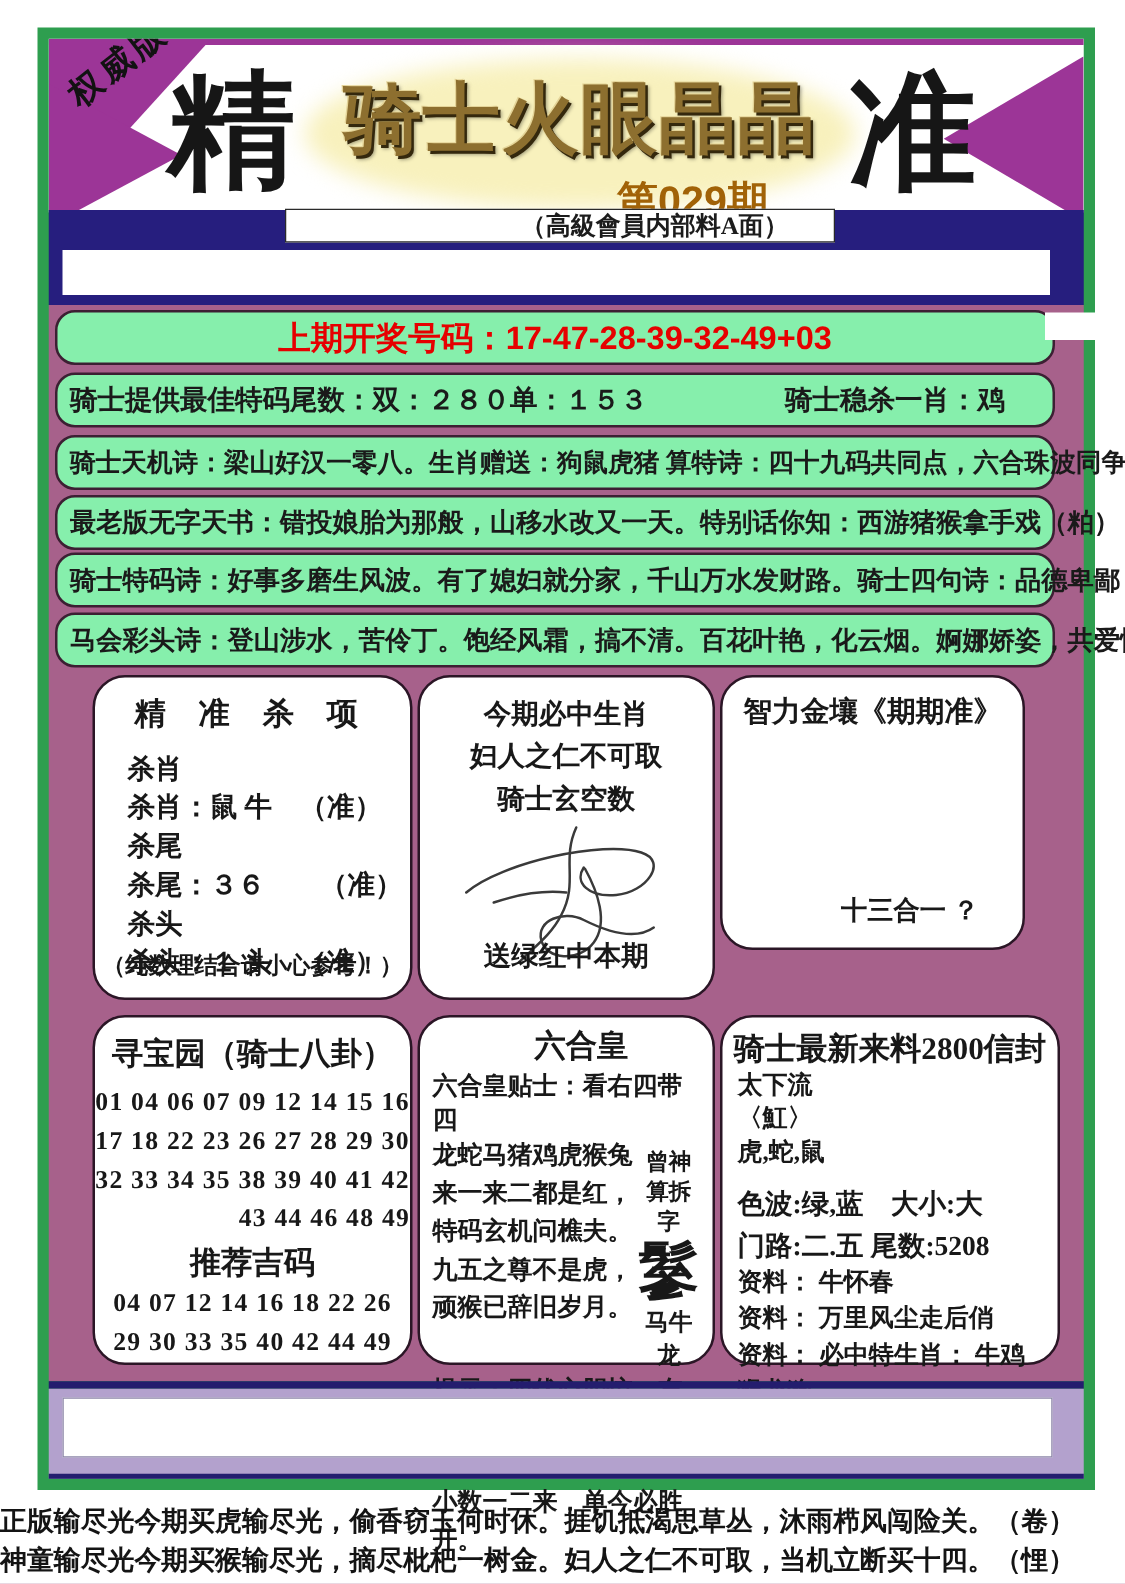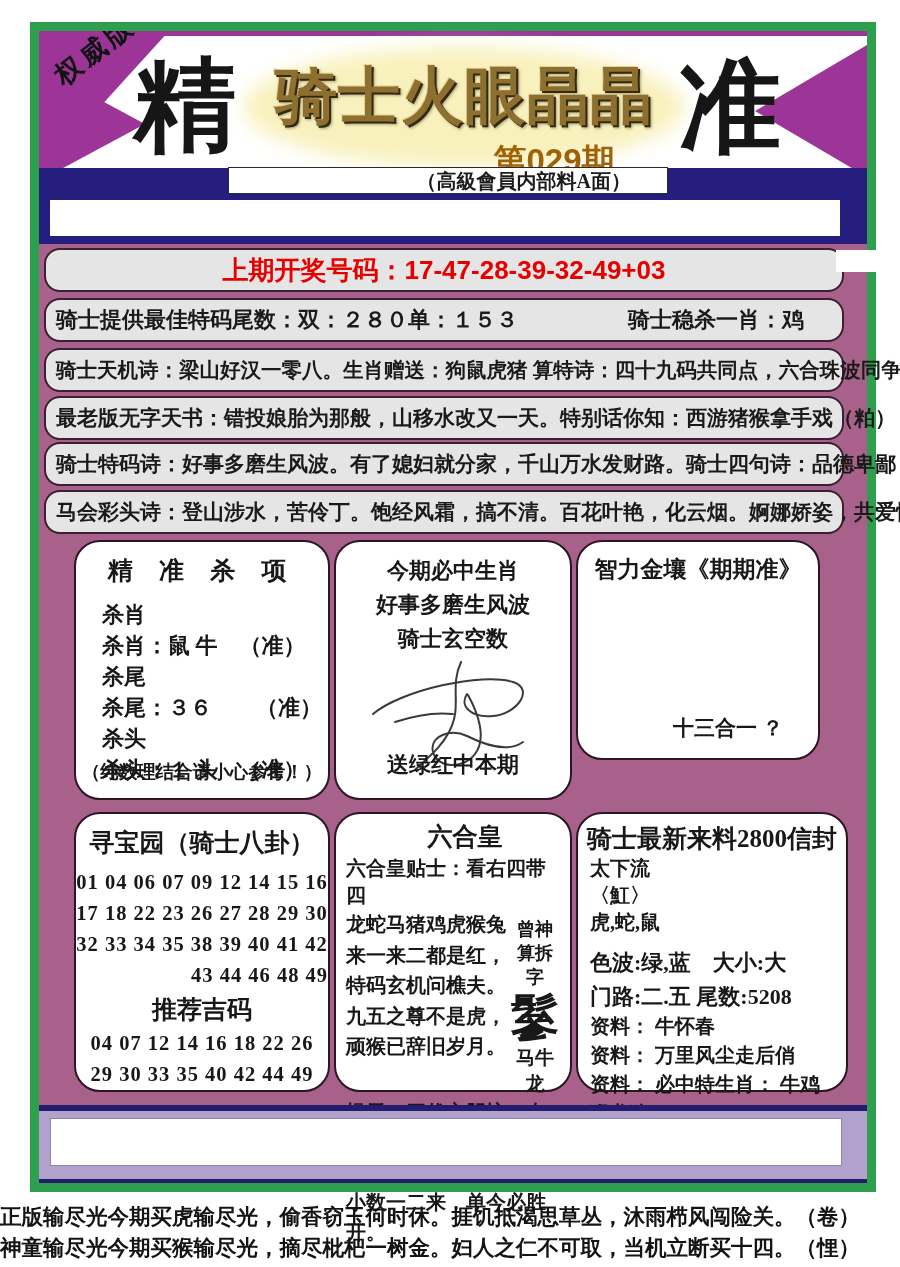--- a/index.html
+++ b/index.html
@@ -36,21 +36,21 @@
   
   .navy{left:9px;top:146px;width:828px;height:76px;background:#261e7e;}
   .member-box{left:198px;top:145px;width:440px;height:27px;background:#ffffff;
     border:1px solid #2a2a2a;font-size:20px;font-weight:bold;line-height:27px;
     text-align:right;padding-right:36px;box-sizing:border-box;color:#1c1c1c;}
   .navy-white{left:20px;top:178px;width:790px;height:36px;background:#ffffff;}
 
   
   .pink{left:9px;top:222px;width:828px;height:861px;background:#a7618b;}
 
-  .row{left:14px;width:800px;height:44px;background:#e5e5e5;border:2px solid #3c1f33;
+  .row{left:14px;width:800px;height:44px;background:#86efac;border:2px solid #3c1f33;
     border-radius:16px;box-sizing:border-box;display:flex;align-items:center;
     font-size:21px;font-weight:bold;color:#1a1a1a;padding:0 10px;white-space:nowrap;}
   .row-prev{top:226px;justify-content:center;}
   .row-prev .red{color:#e60000;font-size:26px;font-family:"Liberation Sans","DejaVu Sans",sans-serif;}
   .row-tail{top:276px;font-size:22px;}
   .row-tail .right-part{margin-left:110px;}
   .row-tianji{top:326px;font-size:20.5px;}
   .row-wuzi{top:374px;font-size:21px;}
   .row-tema{top:420px;font-size:21px;}
   .row-caitou{top:468px;font-size:21px;}
@@ -161,21 +161,21 @@
 杀肖：鼠 牛　（准）
 杀尾
 杀尾：３６　　（准）
 杀头
 杀头：１ 头　（准）</div>
     <div class="sha-foot">（纯数理结合请小心参考！）</div>
   </div>
 
   <div class="abs wbox bx-sx">
     <div class="sx-line first">今期必中生肖</div>
-    <div class="sx-line">好事多磨生风波</div>
+    <div class="sx-line">妇人之仁不可取</div>
     <div class="sx-line">骑士玄空数</div>
     <svg class="scribble" width="176" height="118" viewBox="0 0 176 118">
       <g fill="none" stroke="#3a3a3a" stroke-width="2" stroke-linecap="round">
         <path d="M96 4 C84 30 98 48 84 74 C76 90 62 100 50 112"></path>
         <path d="M8 56 C36 32 118 14 148 24 C170 31 152 56 128 58 C106 60 94 48 102 36"></path>
         <path d="M103 37 C113 55 122 80 110 96 C98 112 72 110 68 94 C64 78 86 70 102 78 C122 88 144 94 158 84"></path>
         <path d="M30 64 C48 58 70 54 88 56"></path>
       </g>
     </svg>
     <div class="sx-foot">送绿红中本期</div>

